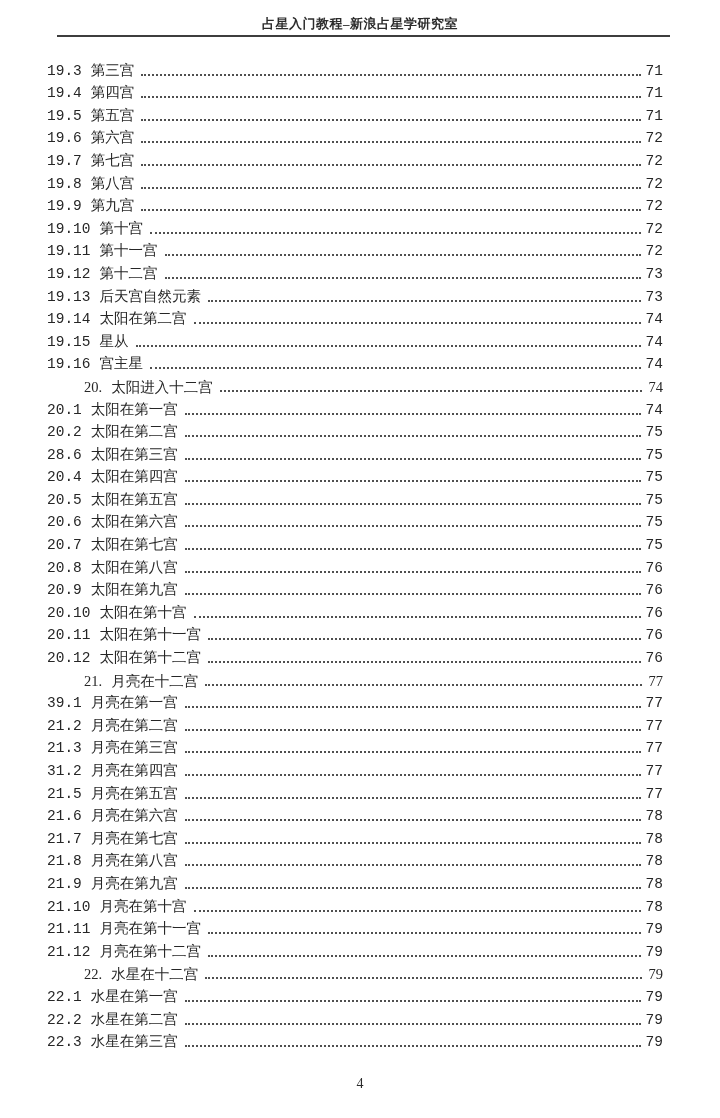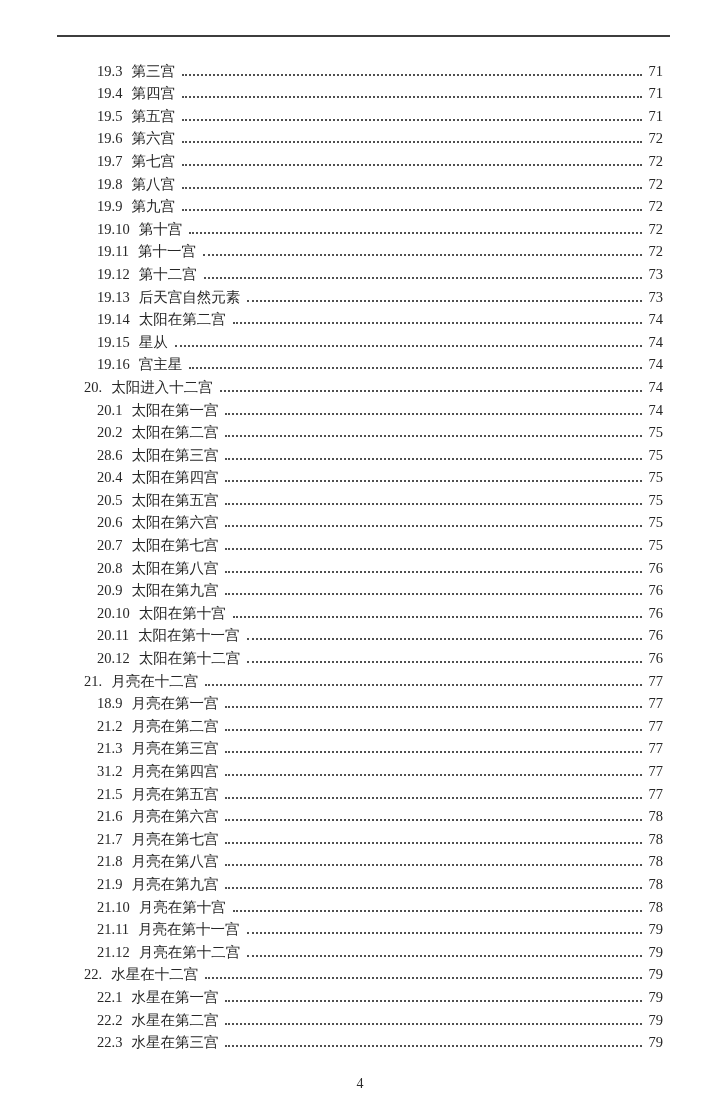--- a/index.html
+++ b/index.html
@@ -41,21 +41,21 @@
     display: flex;
     align-items: flex-end;
     height: 22.6px;
     font-size: 14.5px;
     line-height: 18px;
     padding-right: 57px;
     box-sizing: border-box;
     color: #262626;
   }
   .toc-row.level1 { padding-left: 84px; }
-  .toc-row.level2 { padding-left: 97px; }
+  .toc-row.level2 { padding-left: 47px; font-family: Liberation Mono, monospace; }
   .toc-num {
     margin-right: 9px;
     white-space: nowrap;
   }
   .toc-label { white-space: nowrap; }
   .toc-leader {
     flex: 1 1 auto;
     min-width: 12px;
     margin: 0 5px 4px 7px;
     border-bottom: 2px dotted #4f4f4f;
@@ -72,20 +72,21 @@
     width: 720px;
     text-align: center;
     font-size: 14px;
     color: #2b2b2b;
   }
 </style>
 </head>
 <body>
 
 <div class="page">
+  <div class="header-title">占星入门教程–新浪占星学研究室</div>
   <div class="header-rule"></div>
 
   <div class="toc" id="toc">
       <div class="toc-row level2">
         <span class="toc-num">19.3</span>
         <span class="toc-label">第三宫</span>
         <span class="toc-leader"></span>
         <span class="toc-page">71</span>
       </div>
       <div class="toc-row level2">
@@ -244,21 +245,21 @@
         <span class="toc-leader"></span>
         <span class="toc-page">76</span>
       </div>
       <div class="toc-row level1">
         <span class="toc-num">21.</span>
         <span class="toc-label">月亮在十二宫</span>
         <span class="toc-leader"></span>
         <span class="toc-page">77</span>
       </div>
       <div class="toc-row level2">
-        <span class="toc-num">18.9</span>
+        <span class="toc-num">39.1</span>
         <span class="toc-label">月亮在第一宫</span>
         <span class="toc-leader"></span>
         <span class="toc-page">77</span>
       </div>
       <div class="toc-row level2">
         <span class="toc-num">21.2</span>
         <span class="toc-label">月亮在第二宫</span>
         <span class="toc-leader"></span>
         <span class="toc-page">77</span>
       </div>

